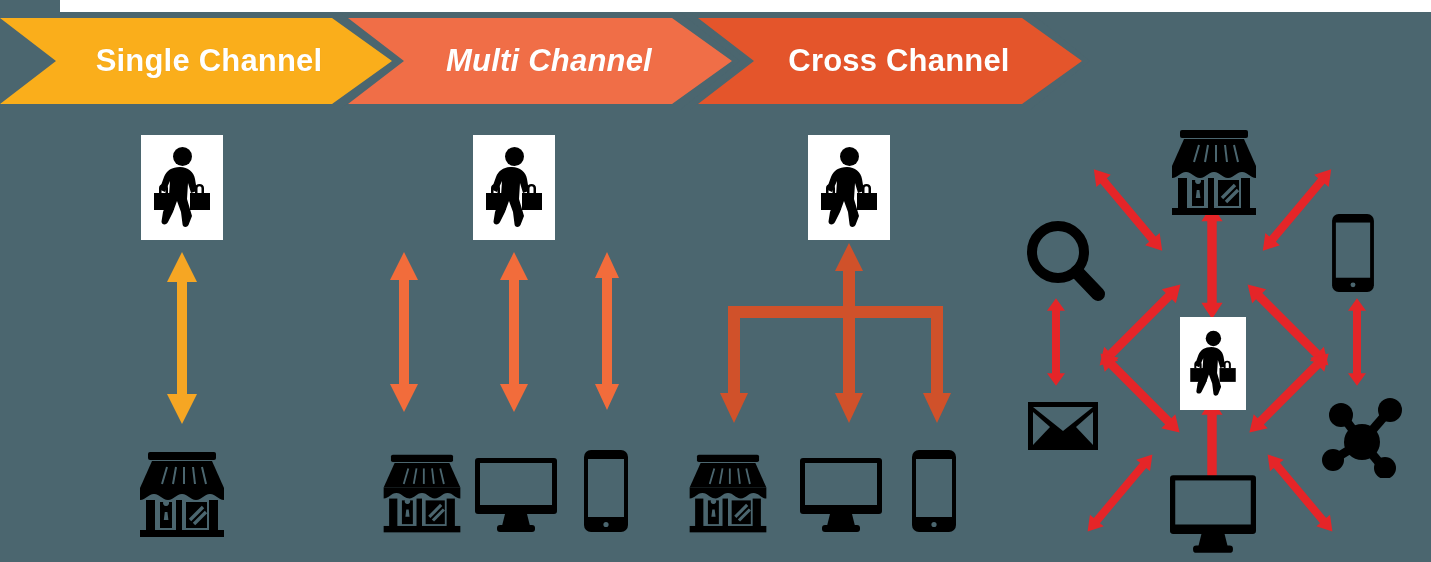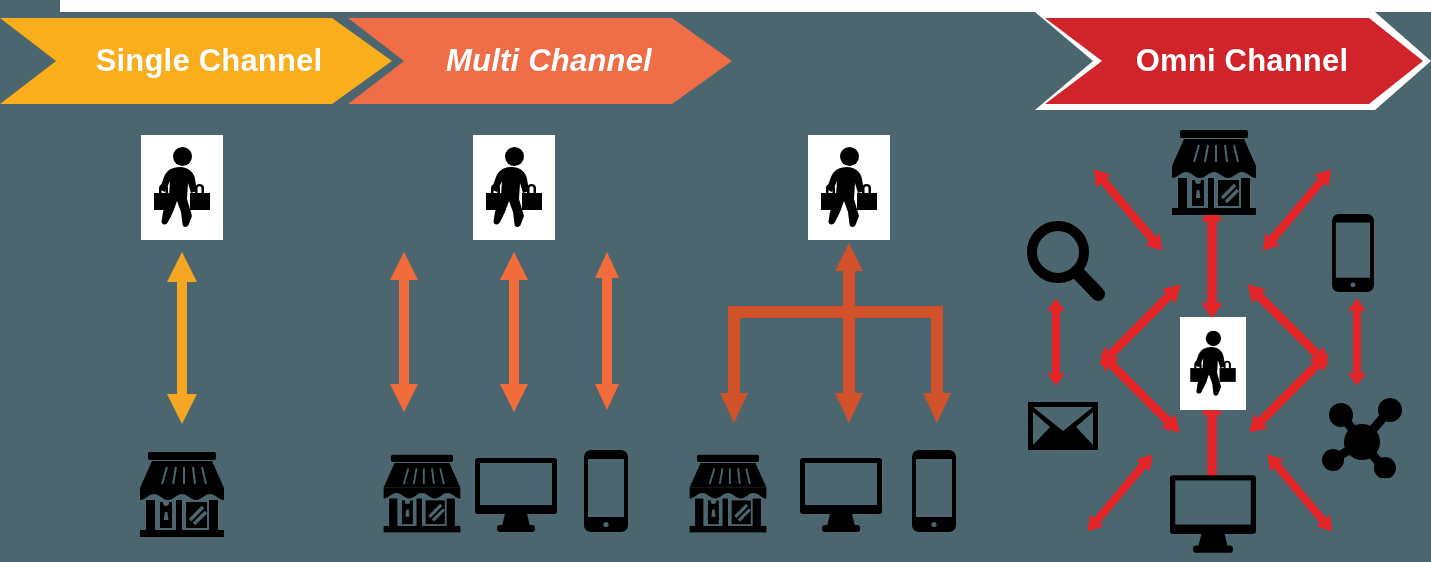--- a/index.html
+++ b/index.html
@@ -61,28 +61,28 @@
     </div>
 
     <div class="chev" style="left:340px;width:400px;font-style:italic;">
       <svg viewBox="0 0 400 98" preserveAspectRatio="none">
         <polygon points="0,0 340,0 400,49 340,98 0,98 58,49" fill="#4B666F"></polygon>
         <polygon points="8,6 332,6 392,49 332,92 8,92 64,49" fill="#F06E47"></polygon>
       </svg>
       <div class="lbl">Multi Channel</div>
     </div>
 
-
-    <div class="chev" style="left:1035px;width:396px;">
-      <svg viewBox="0 0 396 98" preserveAspectRatio="none">
-        <polygon points="0,0 340,0 396,49 340,98 0,98 58,49" fill="#FFFFFF"></polygon>
-        <polygon points="10,6 334,6 388,49 334,92 10,92 67,49" fill="#D1232A"></polygon>
-      </svg>
-      <div class="lbl">Omni Channel</div>
-    </div>
+    <div class="chev" style="left:690px;width:400px;">
+      <svg viewBox="0 0 400 98" preserveAspectRatio="none">
+        <polygon points="0,0 340,0 400,49 340,98 0,98 58,49" fill="#4B666F"></polygon>
+        <polygon points="8,6 332,6 392,49 332,92 8,92 64,49" fill="#E4552B"></polygon>
+      </svg>
+      <div class="lbl">Cross Channel</div>
+    </div>
+
   </div>
 
   <div class="col" style="left:0px;width:340px;">
 
     <div class="card" style="left:141px;top:25px;width:82px;height:105px;">
       <svg width="64" height="84" viewBox="0 0 64 84">
         <circle cx="32.5" cy="10.5" r="9.5" fill="#000"></circle>
         <path d="M30 21 C38 21 44 26 45 33 L47 45 L41 47 L38 37 L37 53 L42 70 L38.5 79 C37 82 32.5 81.5 32.5 78 L31 66 L27 55 L23 66 L18 76 C16.5 79.5 11.5 79 11.5 75.5 L13 66 L19 50 L20 35 L15 46 L9.5 43.5 L14 31 C16.5 24.5 22 21 30 21 Z" fill="#000"></path>
         <rect x="4" y="47" width="20" height="17" fill="#000"></rect>
         <path d="M9 47 L9 42 C9 39.5 11 38 13.5 38 C16 38 18 39.5 18 42 L18 47 L15.5 47 L15.5 42.5 C15.5 41 14.7 40.3 13.5 40.3 C12.3 40.3 11.5 41 11.5 42.5 L11.5 47 Z" fill="#000"></path>

